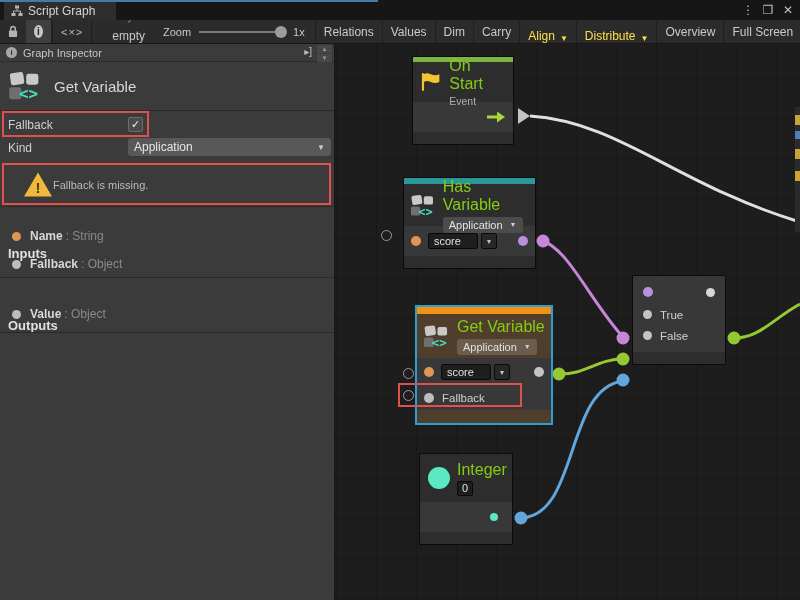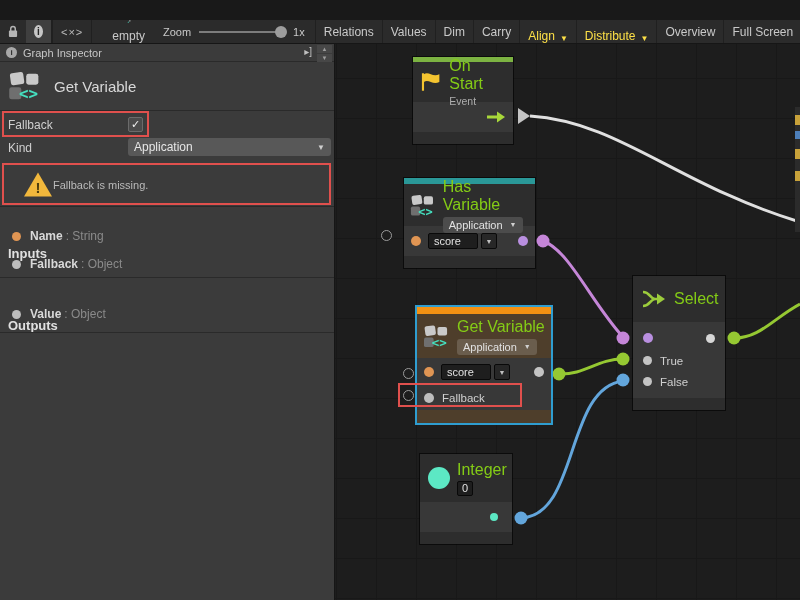--- a/index.html
+++ b/index.html
@@ -104,20 +104,37 @@
 
   .selected { outline:2px solid #2f9dd0; }
   .selected .header, .selected .footer { background:#4e3e2b; }
   .selected .pill { background:rgba(255,255,255,0.16); }
 </style>
 </head>
 <body>
 
 <div class="stage">
 
+  <div class="titlebar">
+    <div class="focus-line"></div>
+    <div class="tab">
+      <svg width="12" height="12" viewBox="0 0 12 12">
+        <rect x="4" y="0.5" width="4" height="3" fill="#b4b4b4"></rect>
+        <rect x="0.5" y="8" width="4" height="3" fill="#b4b4b4"></rect>
+        <rect x="7.5" y="8" width="4" height="3" fill="#b4b4b4"></rect>
+        <path d="M6,3.5 V6 M2.5,8 V6 H9.5 V8" stroke="#b4b4b4" stroke-width="1" fill="none"></path>
+      </svg>
+      <span>Script Graph</span>
+    </div>
+    <div class="win-controls">
+      <span>⋮</span>
+      <span>❐</span>
+      <span>✕</span>
+    </div>
+  </div>
 
   <div class="toolbar">
     <div class="tb-btn tb-icon-btn" style="border-right:none;">
       <svg width="11" height="13" viewBox="0 0 11 13">
         <path d="M3,6 V3.5 A2.5,2.5 0 0 1 8,3.5 V6" stroke="#b4b4b4" stroke-width="1.6" fill="none"></path>
         <rect x="1" y="5.5" width="9" height="7" rx="1" fill="#b4b4b4"></rect>
       </svg>
     </div>
     <div class="tb-btn tb-icon-btn tb-active">
       <span class="info-circle">i</span>
@@ -339,27 +356,20 @@
         <span class="port p10" style="background:#bdbdbd;"></span>
         <span class="port-label">Fallback</span>
       </div>
       <div class="footer" style="height:13px;"></div>
     </div>
     <div class="hollow" style="left:68px; top:324px;"></div>
     <div class="hollow" style="left:68px; top:346px;"></div>
     <div class="red-rect" style="left:63px; top:339px; width:124px; height:24px;"></div>
 
     <div class="node" style="left:298px; top:232px; width:92px;">
-      <div class="header" style="height:46px; padding-left:8px;">
-        <svg width="26" height="22" viewBox="0 0 26 22">
-          <path d="M2,4 C9,4 9,11 14,11 M2,18 C9,18 9,11 14,11 M12,11 L18,11" stroke="#9ccc3c" stroke-width="2.6" fill="none"></path>
-          <path d="M16,5.5 L24,11 L16,16.5 Z" fill="#9ccc3c"></path>
-        </svg>
-        <span class="node-title">Select</span>
-      </div>
       <div class="body" style="padding:4px 0 6px 0;">
         <div class="body-row" style="height:24px; padding:0 10px;">
           <span class="port p10" style="background:#b98fe0;"></span>
           <span style="flex:1;"></span>
           <span class="port p9" style="background:#d6d6d6;"></span>
         </div>
         <div class="body-row" style="height:21px; padding:0 10px;">
           <span class="port p9" style="background:#c4c4c4;"></span>
           <span class="port-label">True</span>
         </div>

